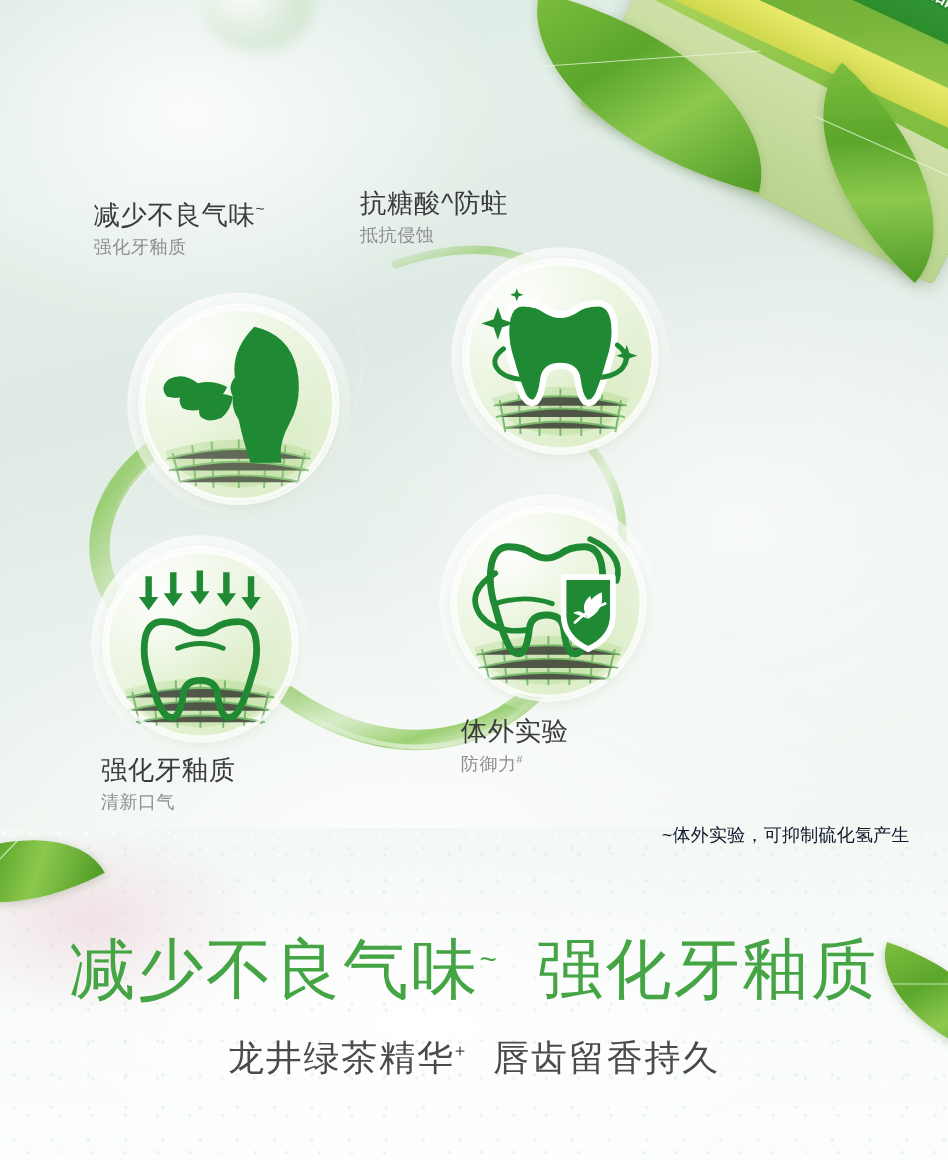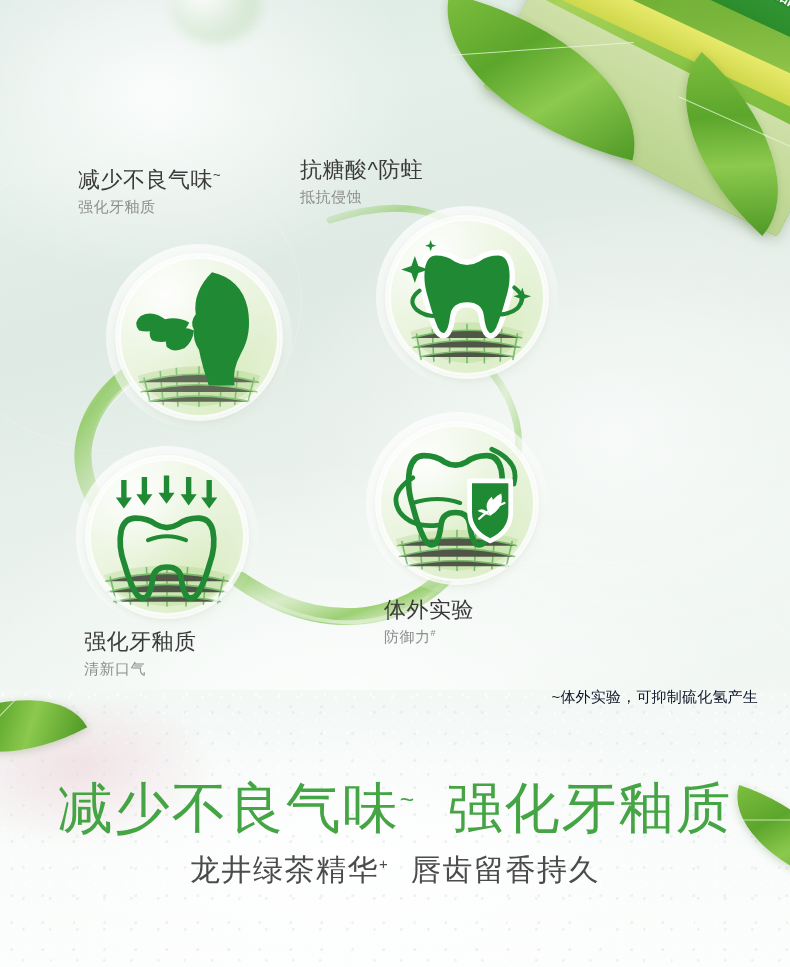--- a/index.html
+++ b/index.html
@@ -125,21 +125,21 @@
   .notes{position:absolute;right:32px;top:684px;text-align:right;}
   .notes div{font-size:15px;color:#0f172a;line-height:1.75;letter-spacing:.2px;}
 
   
   .headline{position:absolute;left:0;top:778px;width:790px;text-align:center;}
   .headline .h1{
     font-size:55px;color:#45a545;letter-spacing:2px;line-height:1.12;white-space:nowrap;
   }
   .headline .h1 sup{font-size:.45em;vertical-align:super;}
   .headline .h2{
-    margin-top:10px;font-size:30px;color:#4b4b4b;letter-spacing:1.5px;white-space:nowrap;
+    margin-top:22px;font-size:30px;color:#4b4b4b;letter-spacing:1.5px;white-space:nowrap;
   }
   .headline .h2 sup{font-size:.5em;vertical-align:super;}
 </style>
 </head>
 <body>
 
 <div id="stage">
 
   <div class="bg-water"></div>
   <div class="bg-bottom"></div>

